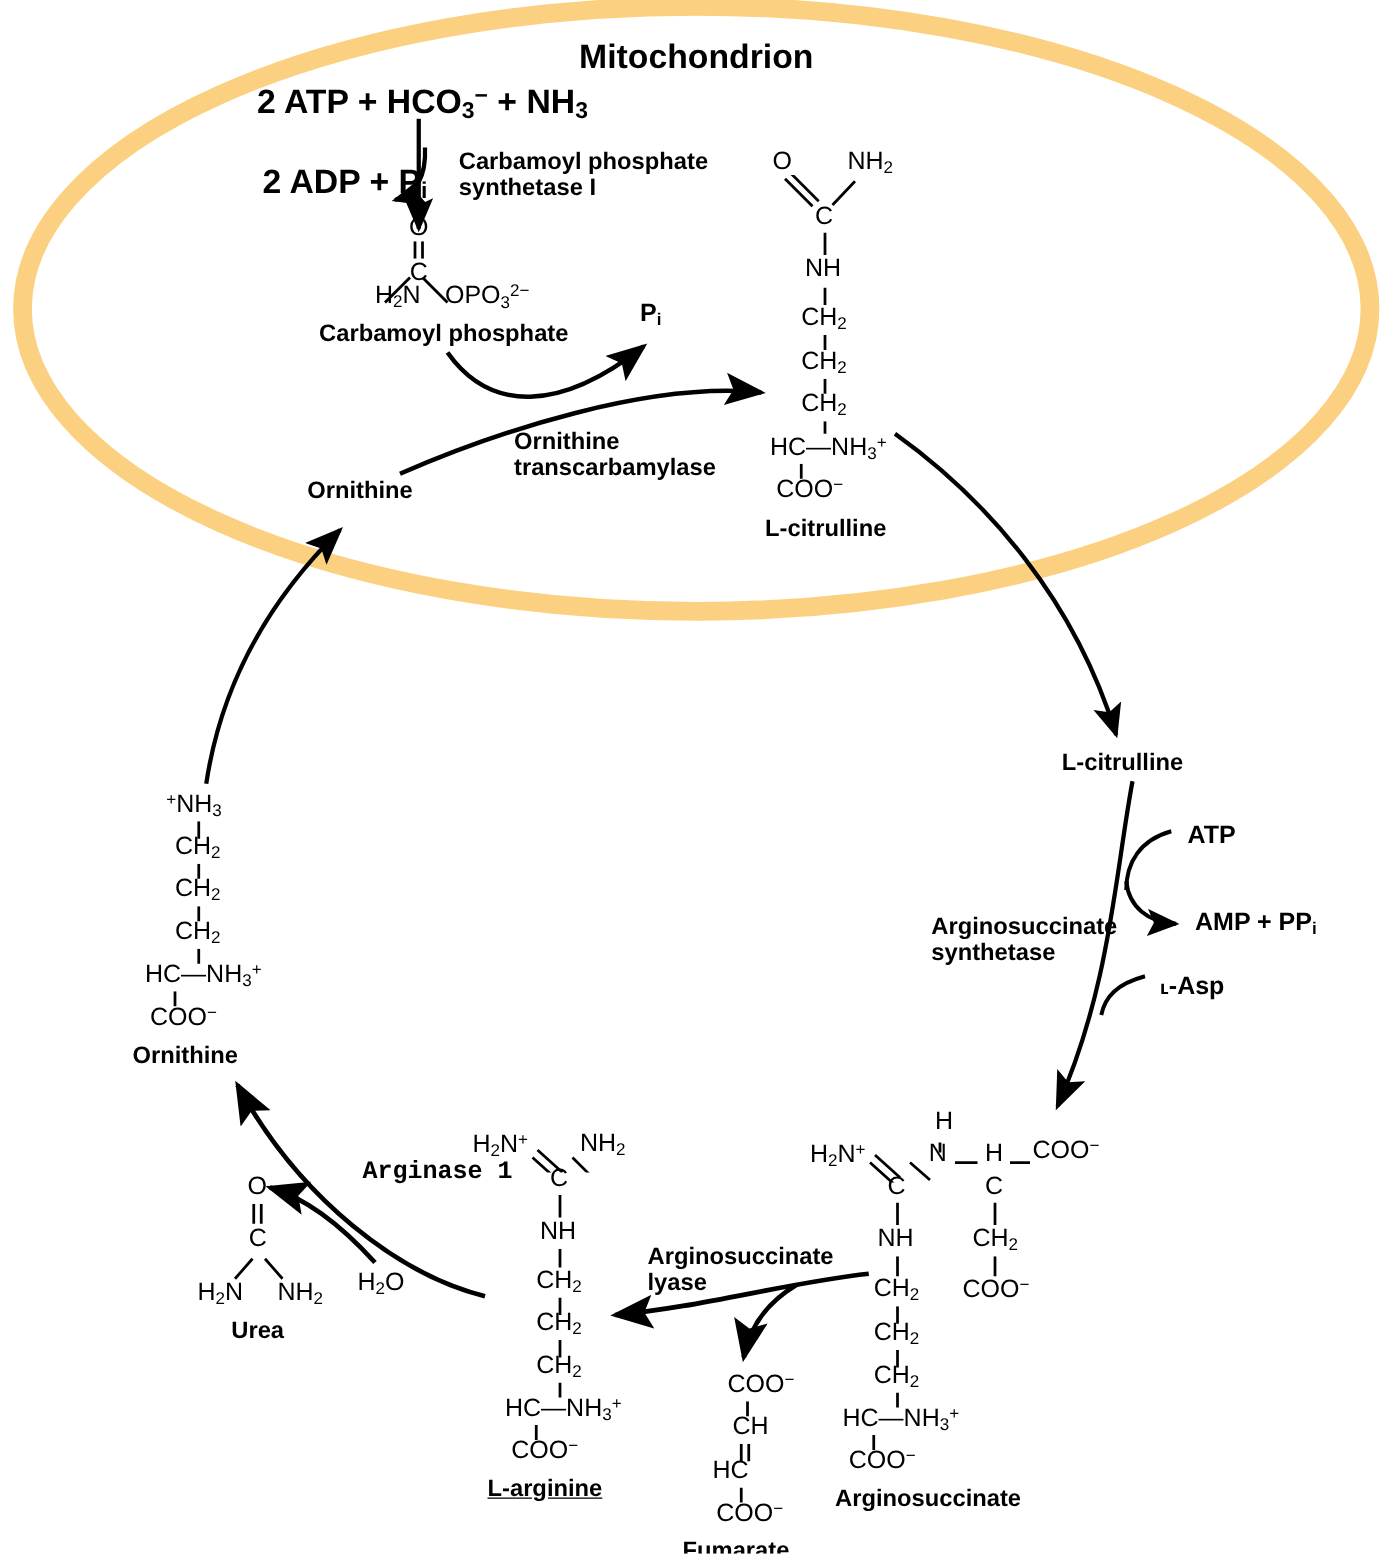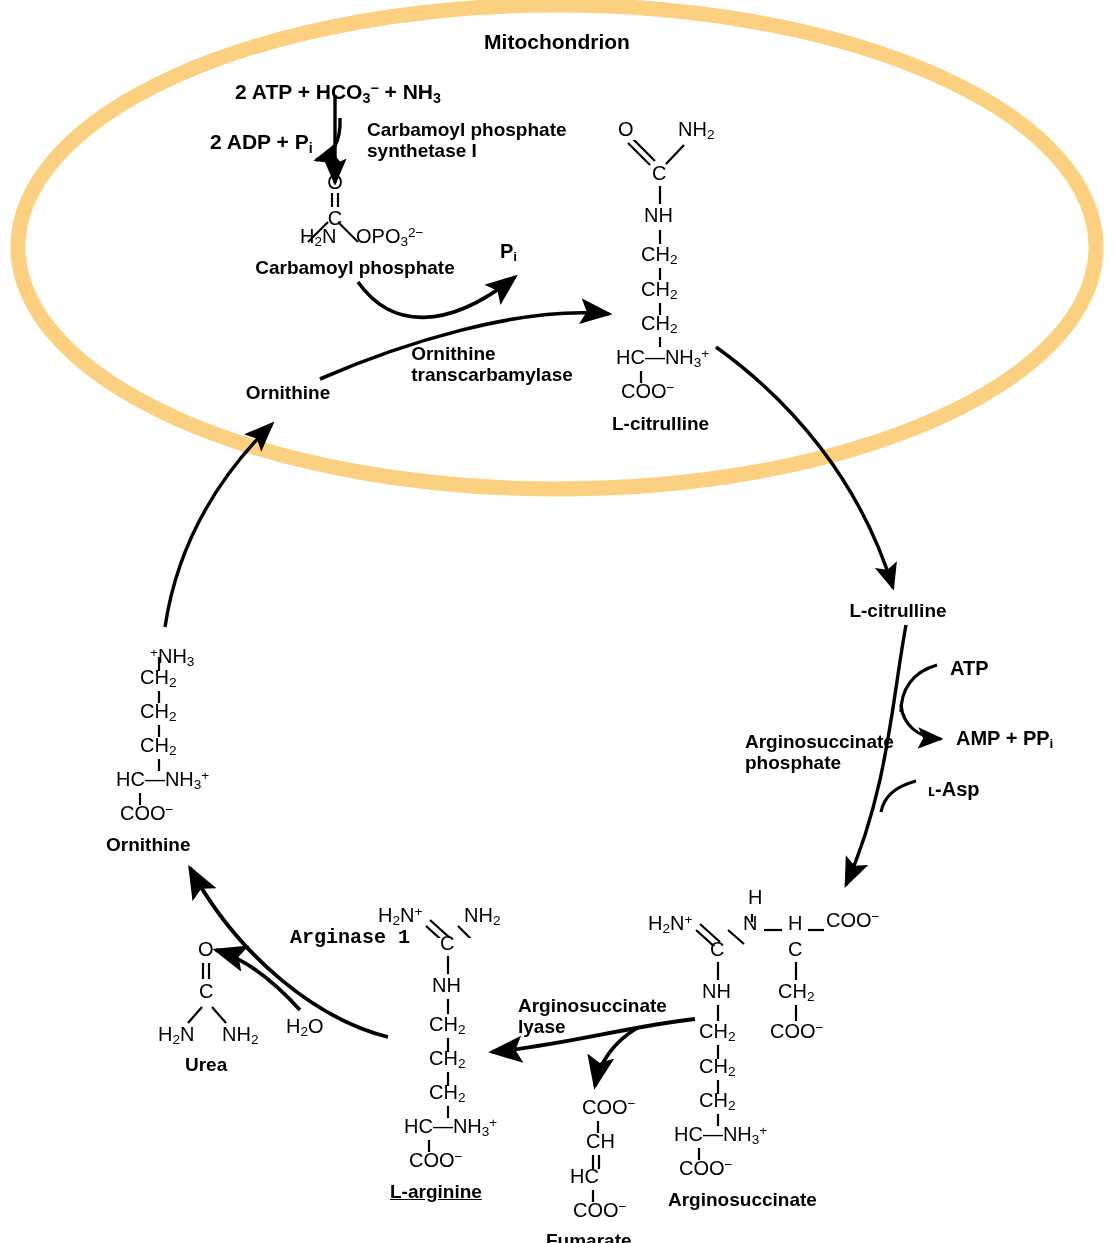--- a/index.html
+++ b/index.html
@@ -28,21 +28,21 @@
   }
   .lbl {
     position: absolute;
     white-space: nowrap;
     line-height: 1.12;
   }
   .bold  { font-weight: bold; }
   .c     { transform: translateX(-50%); }
   .f19   { font-size: 19px; }
   .f20   { font-size: 20px; }
-  .f21   { font-size: 21px; }
+  .f21   { font-size: 27px; }
   .struct {
     position: absolute;
     font-size: 20px;
     font-weight: normal;
     text-align: center;
     line-height: 1.0;
     white-space: nowrap;
   }
   .struct .row { height: 30px; position: relative; }
   sub { font-size: 0.68em; vertical-align: -0.25em; }
@@ -92,21 +92,21 @@
     <path d="M388,1037 C320,1020 240,960 190,868" fill="none" stroke="#000" stroke-width="3.8" marker-end="url(#ahs)"></path>
 
     <path d="M300,1010 C280,988 250,960 216,950" fill="none" stroke="#000" stroke-width="3.8" marker-end="url(#ahs)"></path>
 
     <path d="M166,1e2" fill="none" stroke="none"></path>
     <path d="M165,627 C175,560 205,490 272,424" fill="none" stroke="#000" stroke-width="3.4" marker-end="url(#ahs)"></path>
   </svg>
 
   <div class="lbl bold f21 c" style="left:557px; top:30px;">Mitochondrion</div>
 
-  <div class="lbl bold f21 c" style="left:338px; top:80px;">
+  <div class="lbl bold f21 c" style="left:338px; top:66px;">
     2 ATP + HCO<sub>3</sub><sup>−</sup> + NH<sub>3</sub>
   </div>
 
   <div class="lbl bold f21" style="left:210px; top:130px;">
     2 ADP + P<sub>i</sub>
   </div>
 
   <div class="lbl bold f19 two-line" style="left:367px; top:119px;">
     <div>Carbamoyl phosphate</div>
     <div>synthetase I</div>
@@ -123,21 +123,21 @@
     <div class="row" style="height:28px;"><span>C</span></div>
   </div>
   <svg width="160" height="34" style="position:absolute;left:270px;top:218px;">
     <line x1="58" y1="4" x2="38" y2="24" stroke="#000" stroke-width="2.2"></line>
     <line x1="68" y1="4" x2="88" y2="24" stroke="#000" stroke-width="2.2"></line>
   </svg>
   <div class="lbl f20" style="left:300px; top:225px;">H<sub>2</sub>N</div>
   <div class="lbl f20" style="left:356px; top:225px;">OPO<sub>3</sub><sup>2−</sup></div>
   <div class="lbl bold f19 c" style="left:355px; top:257px;">Carbamoyl phosphate</div>
 
-  <div class="lbl bold f20" style="left:500px; top:240px;">P<sub>i</sub></div>
+  <div class="lbl bold f20" style="left:512px; top:240px;">P<sub>i</sub></div>
 
   <div class="lbl bold f19 c" style="left:492px; top:343px;">
     <div>Ornithine</div>
     <div>transcarbamylase</div>
   </div>
 
   <div class="lbl bold f19 c" style="left:288px; top:382px;">Ornithine</div>
 
   <div style="position:absolute; left:600px; top:118px; width:160px;">
     <div class="lbl f20" style="left:18px; top:0px;">O</div>
@@ -178,21 +178,21 @@
   <div class="lbl bold f19 c" style="left:898px; top:600px;">L-citrulline</div>
 
   <div class="lbl bold f20" style="left:950px; top:657px;">ATP</div>
 
   <div class="lbl bold f20" style="left:956px; top:727px;">AMP + PP<sub>i</sub></div>
 
   <div class="lbl bold f20" style="left:928px; top:778px;"><span class="smallcap">ʟ</span>-Asp</div>
 
   <div class="lbl bold f19" style="left:745px; top:731px;">
     <div>Arginosuccinate</div>
-    <div>phosphate</div>
+    <div>synthetase</div>
   </div>
 
   <div style="position:absolute; left:648px; top:892px; width:230px;">
     <div class="lbl f20" style="left:100px; top:-6px;">H</div>
     <div class="lbl f20" style="left:0px; top:20px;">H<sub>2</sub>N<sup>+</sup></div>
     <div class="lbl f20" style="left:95px; top:20px;">N</div>
     <div class="lbl f20" style="left:140px; top:20px;">H</div>
     <div class="lbl f20" style="left:178px; top:17px;">COO<sup>−</sup></div>
     <svg width="230" height="46" style="position:absolute;left:0;top:8px;">
       <line x1="104" y1="14" x2="104" y2="22" stroke="#000" stroke-width="2.2"></line>
@@ -308,21 +308,21 @@
     <svg width="140" height="26" style="position:absolute;left:0;top:67px;">
       <line x1="52" y1="2" x2="38" y2="18" stroke="#000" stroke-width="2.2"></line>
       <line x1="62" y1="2" x2="76" y2="18" stroke="#000" stroke-width="2.2"></line>
     </svg>
     <div class="lbl f20" style="left:8px; top:85px;">H<sub>2</sub>N</div>
     <div class="lbl f20" style="left:72px; top:85px;">NH<sub>2</sub></div>
     <div class="lbl bold f19" style="left:35px; top:116px;">Urea</div>
   </div>
 
   <div style="position:absolute; left:118px; top:630px; width:160px;">
-    <div class="lbl f20" style="left:32px; top:2px;margin-top:13px;"><sup>+</sup>NH<sub>3</sub></div>
+    <div class="lbl f20" style="left:15px; top:2px;"><sup>+</sup>NH<sub>3</sub></div>
     <svg width="160" height="16" style="position:absolute;left:0;top:27px;">
       <line x1="41" y1="0" x2="41" y2="14" stroke="#000" stroke-width="2.2"></line>
     </svg>
     <div class="lbl f20" style="left:22px; top:36px;">CH<sub>2</sub></div>
     <svg width="160" height="14" style="position:absolute;left:0;top:61px;">
       <line x1="41" y1="0" x2="41" y2="12" stroke="#000" stroke-width="2.2"></line>
     </svg>
     <div class="lbl f20" style="left:22px; top:70px;">CH<sub>2</sub></div>
     <svg width="160" height="14" style="position:absolute;left:0;top:95px;">
       <line x1="41" y1="0" x2="41" y2="12" stroke="#000" stroke-width="2.2"></line>

